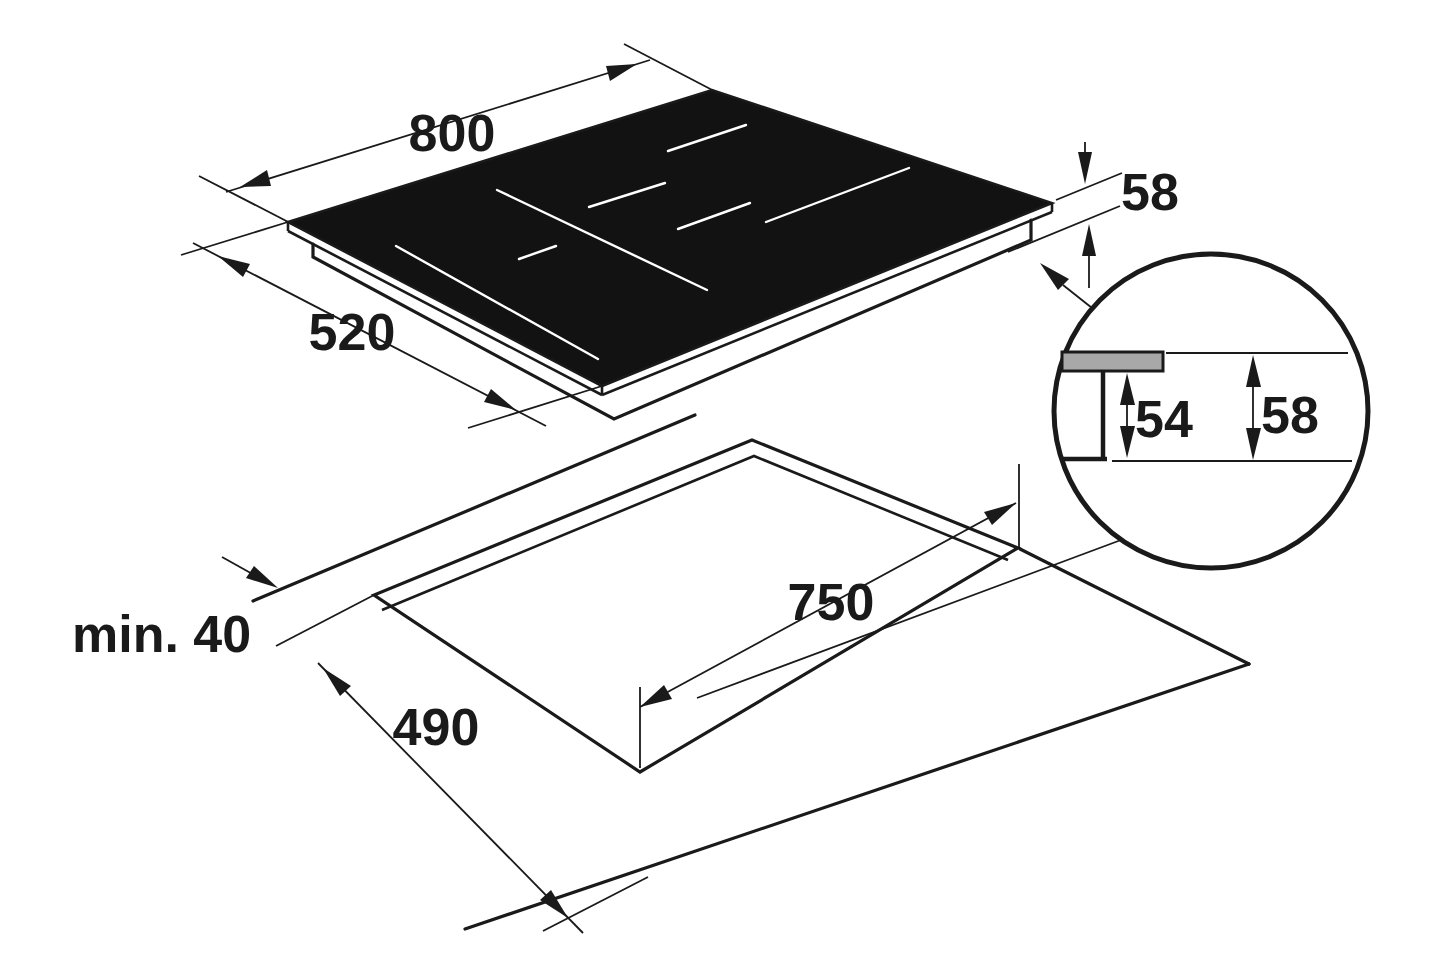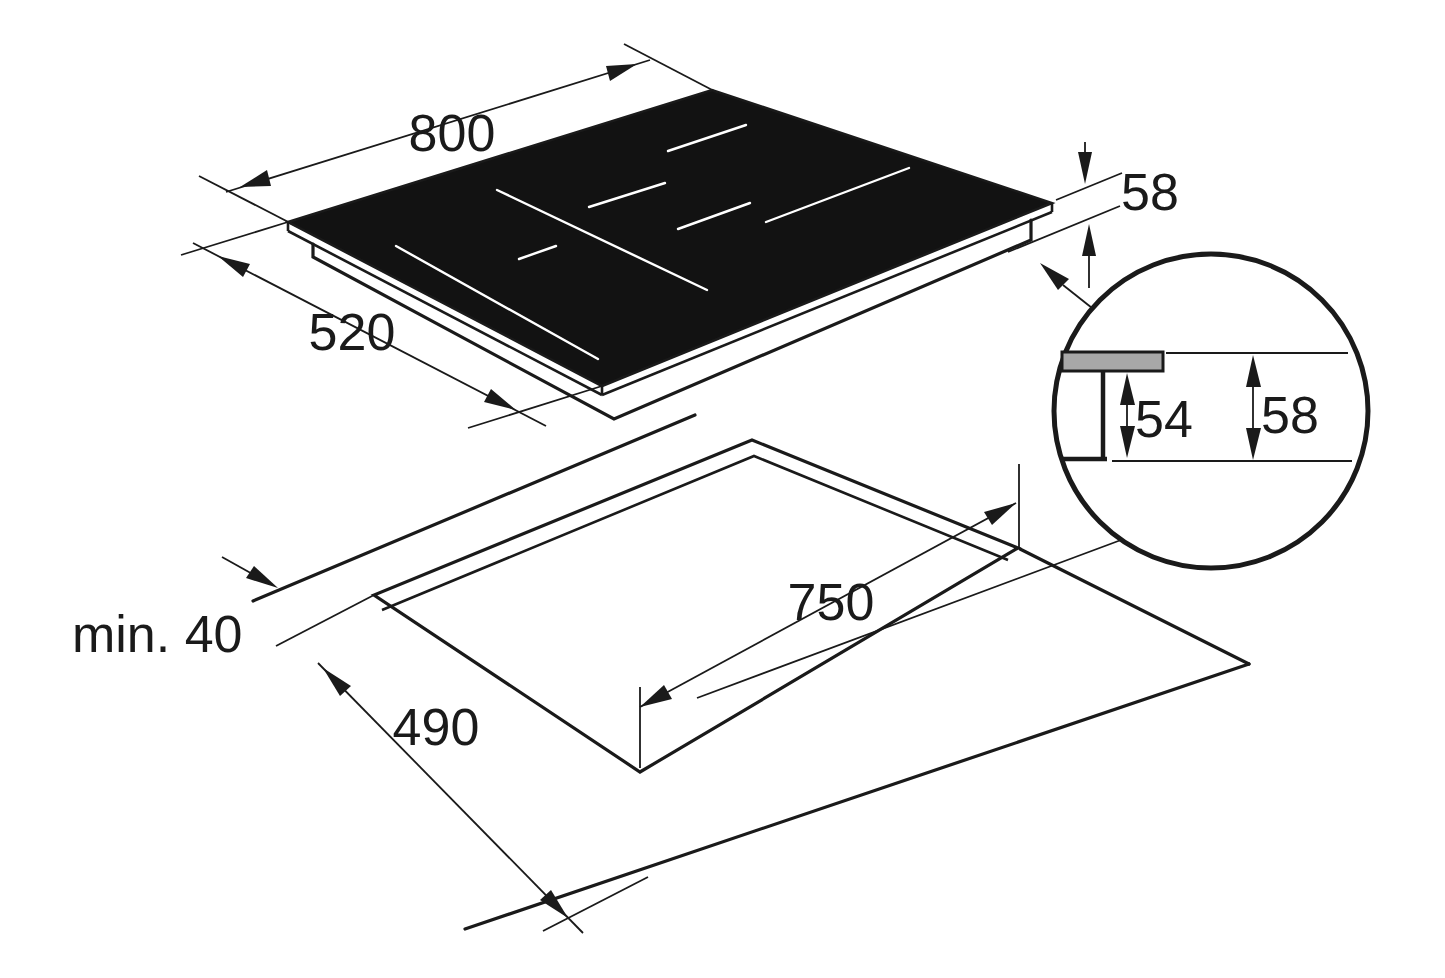--- a/index.html
+++ b/index.html
@@ -1,17 +1,17 @@
 <!DOCTYPE html>
 <html><head>
 <meta charset="utf-8">
 <style>
   html,body{margin:0;padding:0;background:#ffffff;}
   body{width:1445px;height:978px;position:relative;font-family:"Liberation Sans",sans-serif;}
-  #stage{position:absolute;left:0;top:0;width:1445px;height:938px;}
+  #stage{position:absolute;left:0;top:0;width:1445px;height:938px;font-weight:bold;}
   svg{display:block;}
   .dimtext{font-family:"Liberation Sans",sans-serif;font-size:52px;fill:#1a1a1a;}
   .thin{stroke:#1a1a1a;stroke-width:1.8;fill:none;}
   .med{stroke:#1a1a1a;stroke-width:2.6;fill:none;}
   .thick{stroke:#1a1a1a;stroke-width:3.2;fill:none;stroke-linecap:round;}
   .heavy{stroke:#1a1a1a;stroke-width:4.5;fill:none;stroke-linecap:butt;}
   .arrow{fill:#1a1a1a;stroke:none;}
   .mark{stroke:#ffffff;stroke-width:2.4;fill:none;stroke-linecap:round;}
 </style>
 </head>

